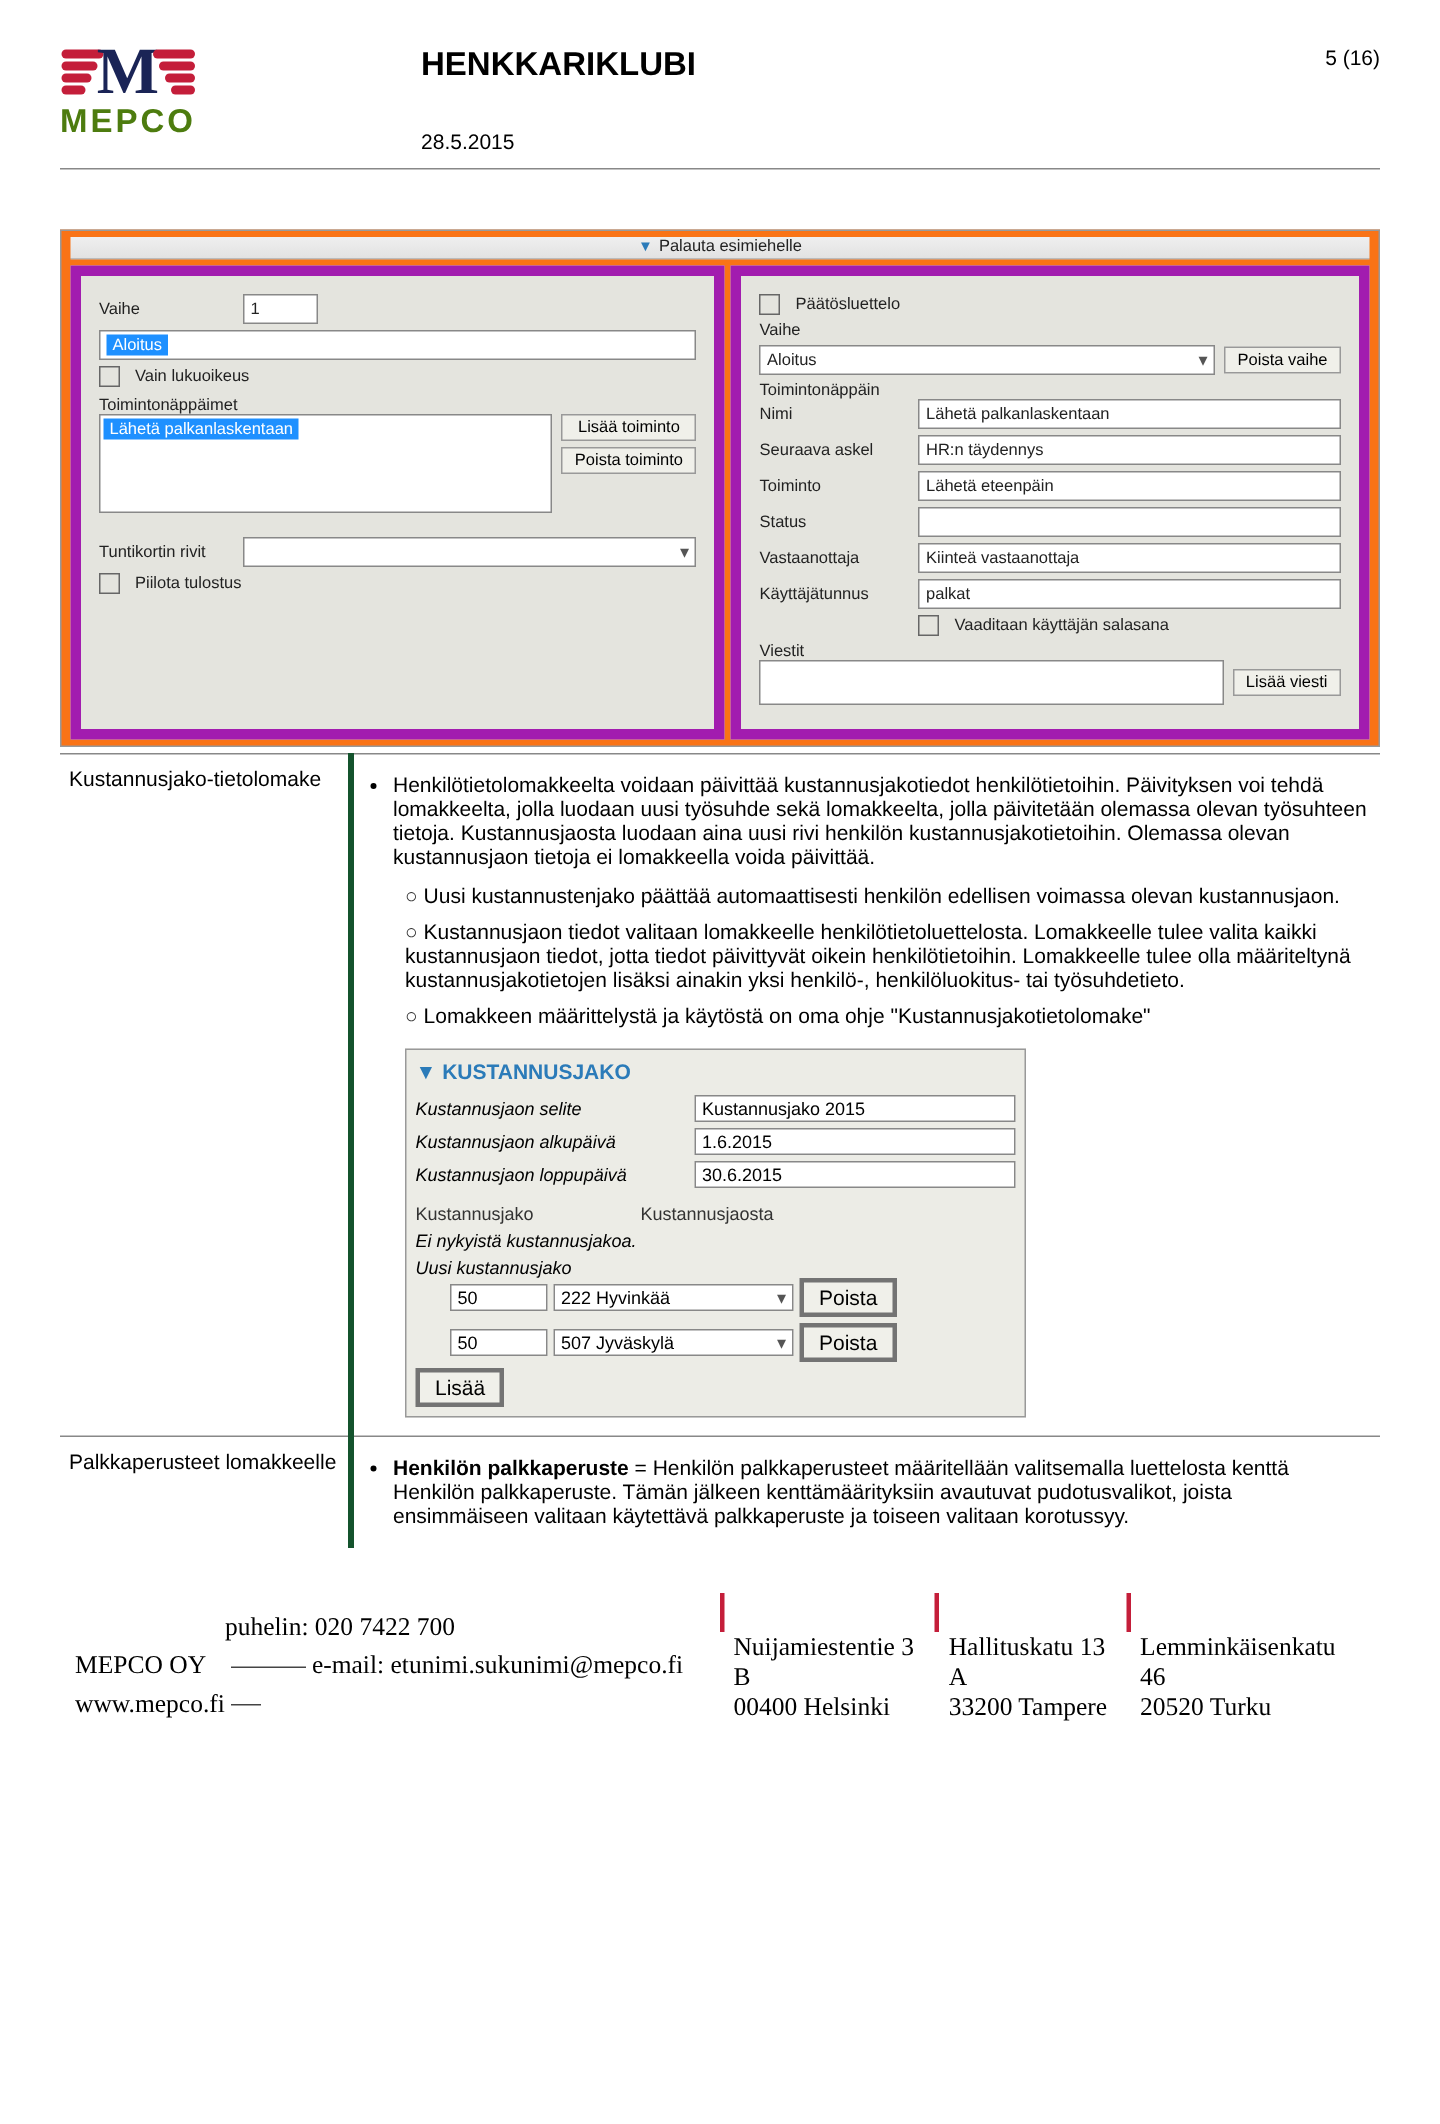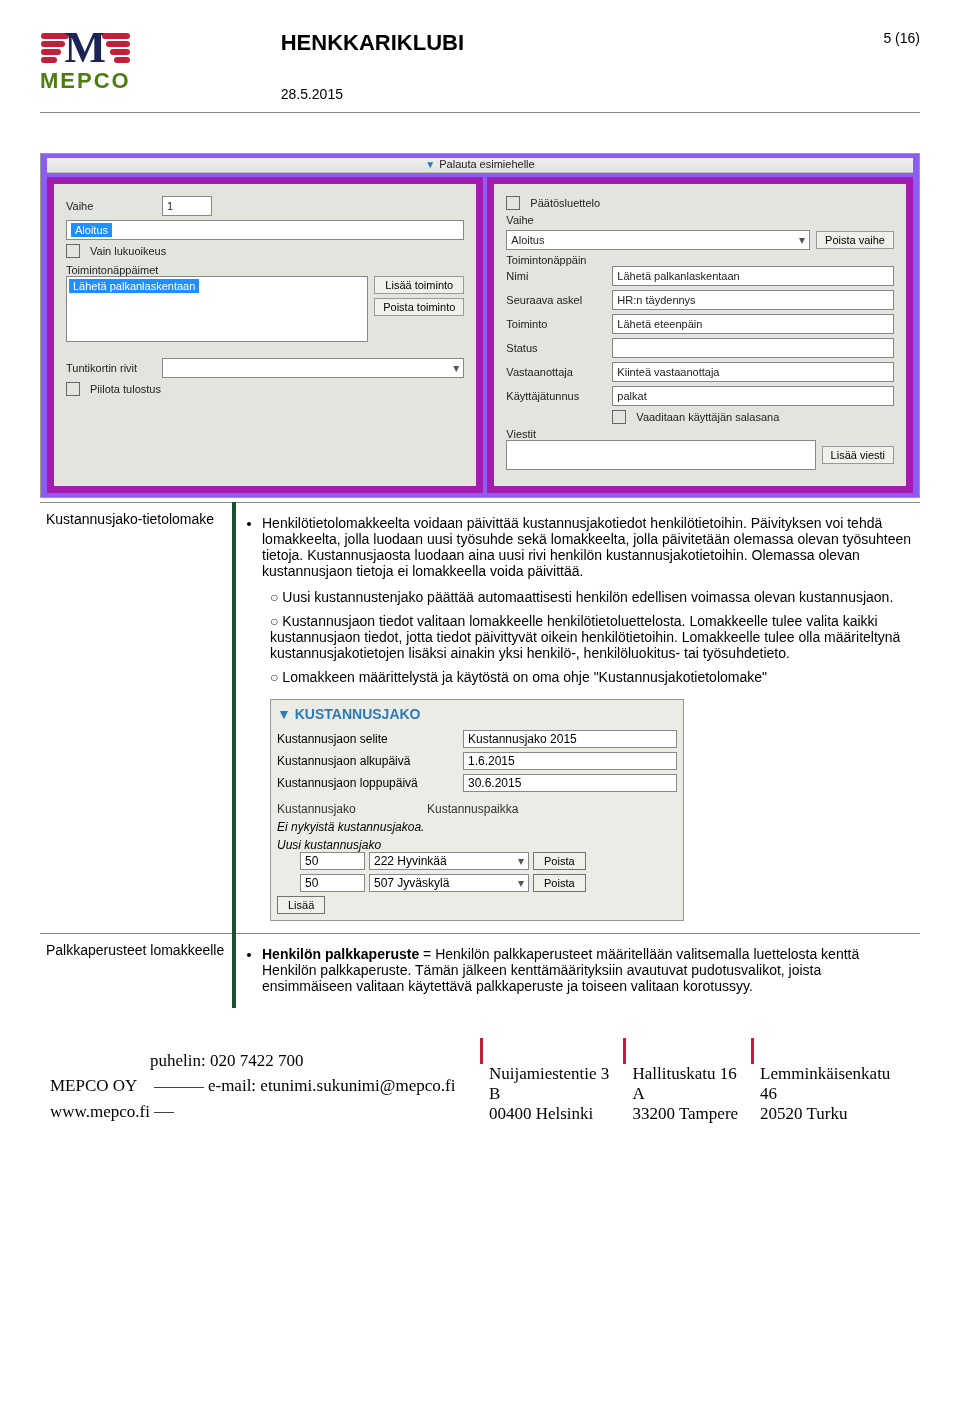--- a/index.html
+++ b/index.html
@@ -87,21 +87,21 @@
     border-top: 1px solid #888;
     margin: 0;
   }
 
   
   .shot {
     border: 1px solid #999;
     margin: 2px 0 4px 0;
   }
   .ss1 {
-    background: #8b5cf6;
+    background: #f97316;
     padding: 4px 6px;
     font-size: 11px;
     color: #222;
     margin-top: 40px;
   }
   .ss1 .top {
     text-align: center;
     border-bottom: 1px solid #bbb;
     padding-bottom: 2px;
     margin-bottom: 4px;
@@ -181,32 +181,32 @@
     background:#ecece6;
     padding:6px;
     font-size:12px;
     margin:14px 0 4px 28px;
   }
   .ss2 .hdr{
     color:#2b7bb9;font-size:14px;font-weight:bold;margin-bottom:8px;
   }
   .ss2 .hdr::before{content:"▼ ";color:#2b7bb9;}
   .ss2 .kv{display:flex;align-items:center;margin-bottom:4px;gap:6px;}
-  .ss2 .kv span:first-child{width:180px;}
+  .ss2 .kv span:first-child{width:180px;font-style:italic;}
   .ss2 .val{background:#fff;border:1px solid #888;flex:1;padding:1px 4px;}
   .ss2 .tbl{margin-top:10px;}
   .ss2 .th{font-weight:normal;font-style:italic;color:#333;margin-bottom:2px;}
   .ss2 .th span{display:inline-block;width:150px;font-style:normal;}
   .ss2 .note{font-style:italic;margin:4px 0;}
   .ss2 .trow{display:flex;gap:4px;align-items:center;margin-bottom:4px;padding-left:23px;}
   .ss2 .cell{background:#fff;border:1px solid #888;padding:1px 4px;}
   .ss2 .c1{width:55px;}
   .ss2 .c2{width:150px;display:flex;justify-content:space-between;align-items:center;}
   .ss2 .c2::after{content:"▾";color:#555;font-size:12px;}
-  .ss2 .sbtn{background:#f0f0ea;border:1px solid #737373;padding:2px 10px;font-size:11px;}
+  .ss2 .sbtn{background:#f0f0ea;border:3px solid #737373;padding:2px 10px;font-size:14px;}
 
   
   .footer{
     display:flex;
     justify-content:space-between;
     margin-top:30px;
     font-size:17px;
     font-family:Georgia,serif;
     padding:0 10px;
     align-items:flex-end;
@@ -358,21 +358,21 @@
               </div>
           <div class="kv">
                 <span>Kustannusjaon alkupäivä</span>
                 <span class="val">1.6.2015</span>
               </div>
           <div class="kv">
                 <span>Kustannusjaon loppupäivä</span>
                 <span class="val">30.6.2015</span>
               </div>
           <div class="tbl">
-            <div class="th"><span>Kustannusjako</span><span>Kustannuspaikka</span></div>
+            <div class="th"><span>Kustannusjako</span><span>Kustannusjaosta</span></div>
             <div class="note">Ei nykyistä kustannusjakoa.</div>
             <div style="font-style:italic">Uusi kustannusjako</div>
             <div class="trow">
               <span class="cell c1">50</span>
               <span class="cell c2">
                     <span>222 Hyvinkää</span>
                   </span>
               <button class="sbtn">Poista</button>
             </div>
             <div class="trow">
@@ -410,21 +410,21 @@
     <div class="entry">
         <div class="bar"></div>
         <div class="lines">
           <div>Nuijamiestentie 3 B</div>
           <div>00400 Helsinki</div>
         </div>
       </div>
     <div class="entry">
         <div class="bar"></div>
         <div class="lines">
-          <div>Hallituskatu 16 A</div>
+          <div>Hallituskatu 13 A</div>
           <div>33200 Tampere</div>
         </div>
       </div>
     <div class="entry">
         <div class="bar"></div>
         <div class="lines">
           <div>Lemminkäisenkatu 46</div>
           <div>20520 Turku</div>
         </div>
       </div>

